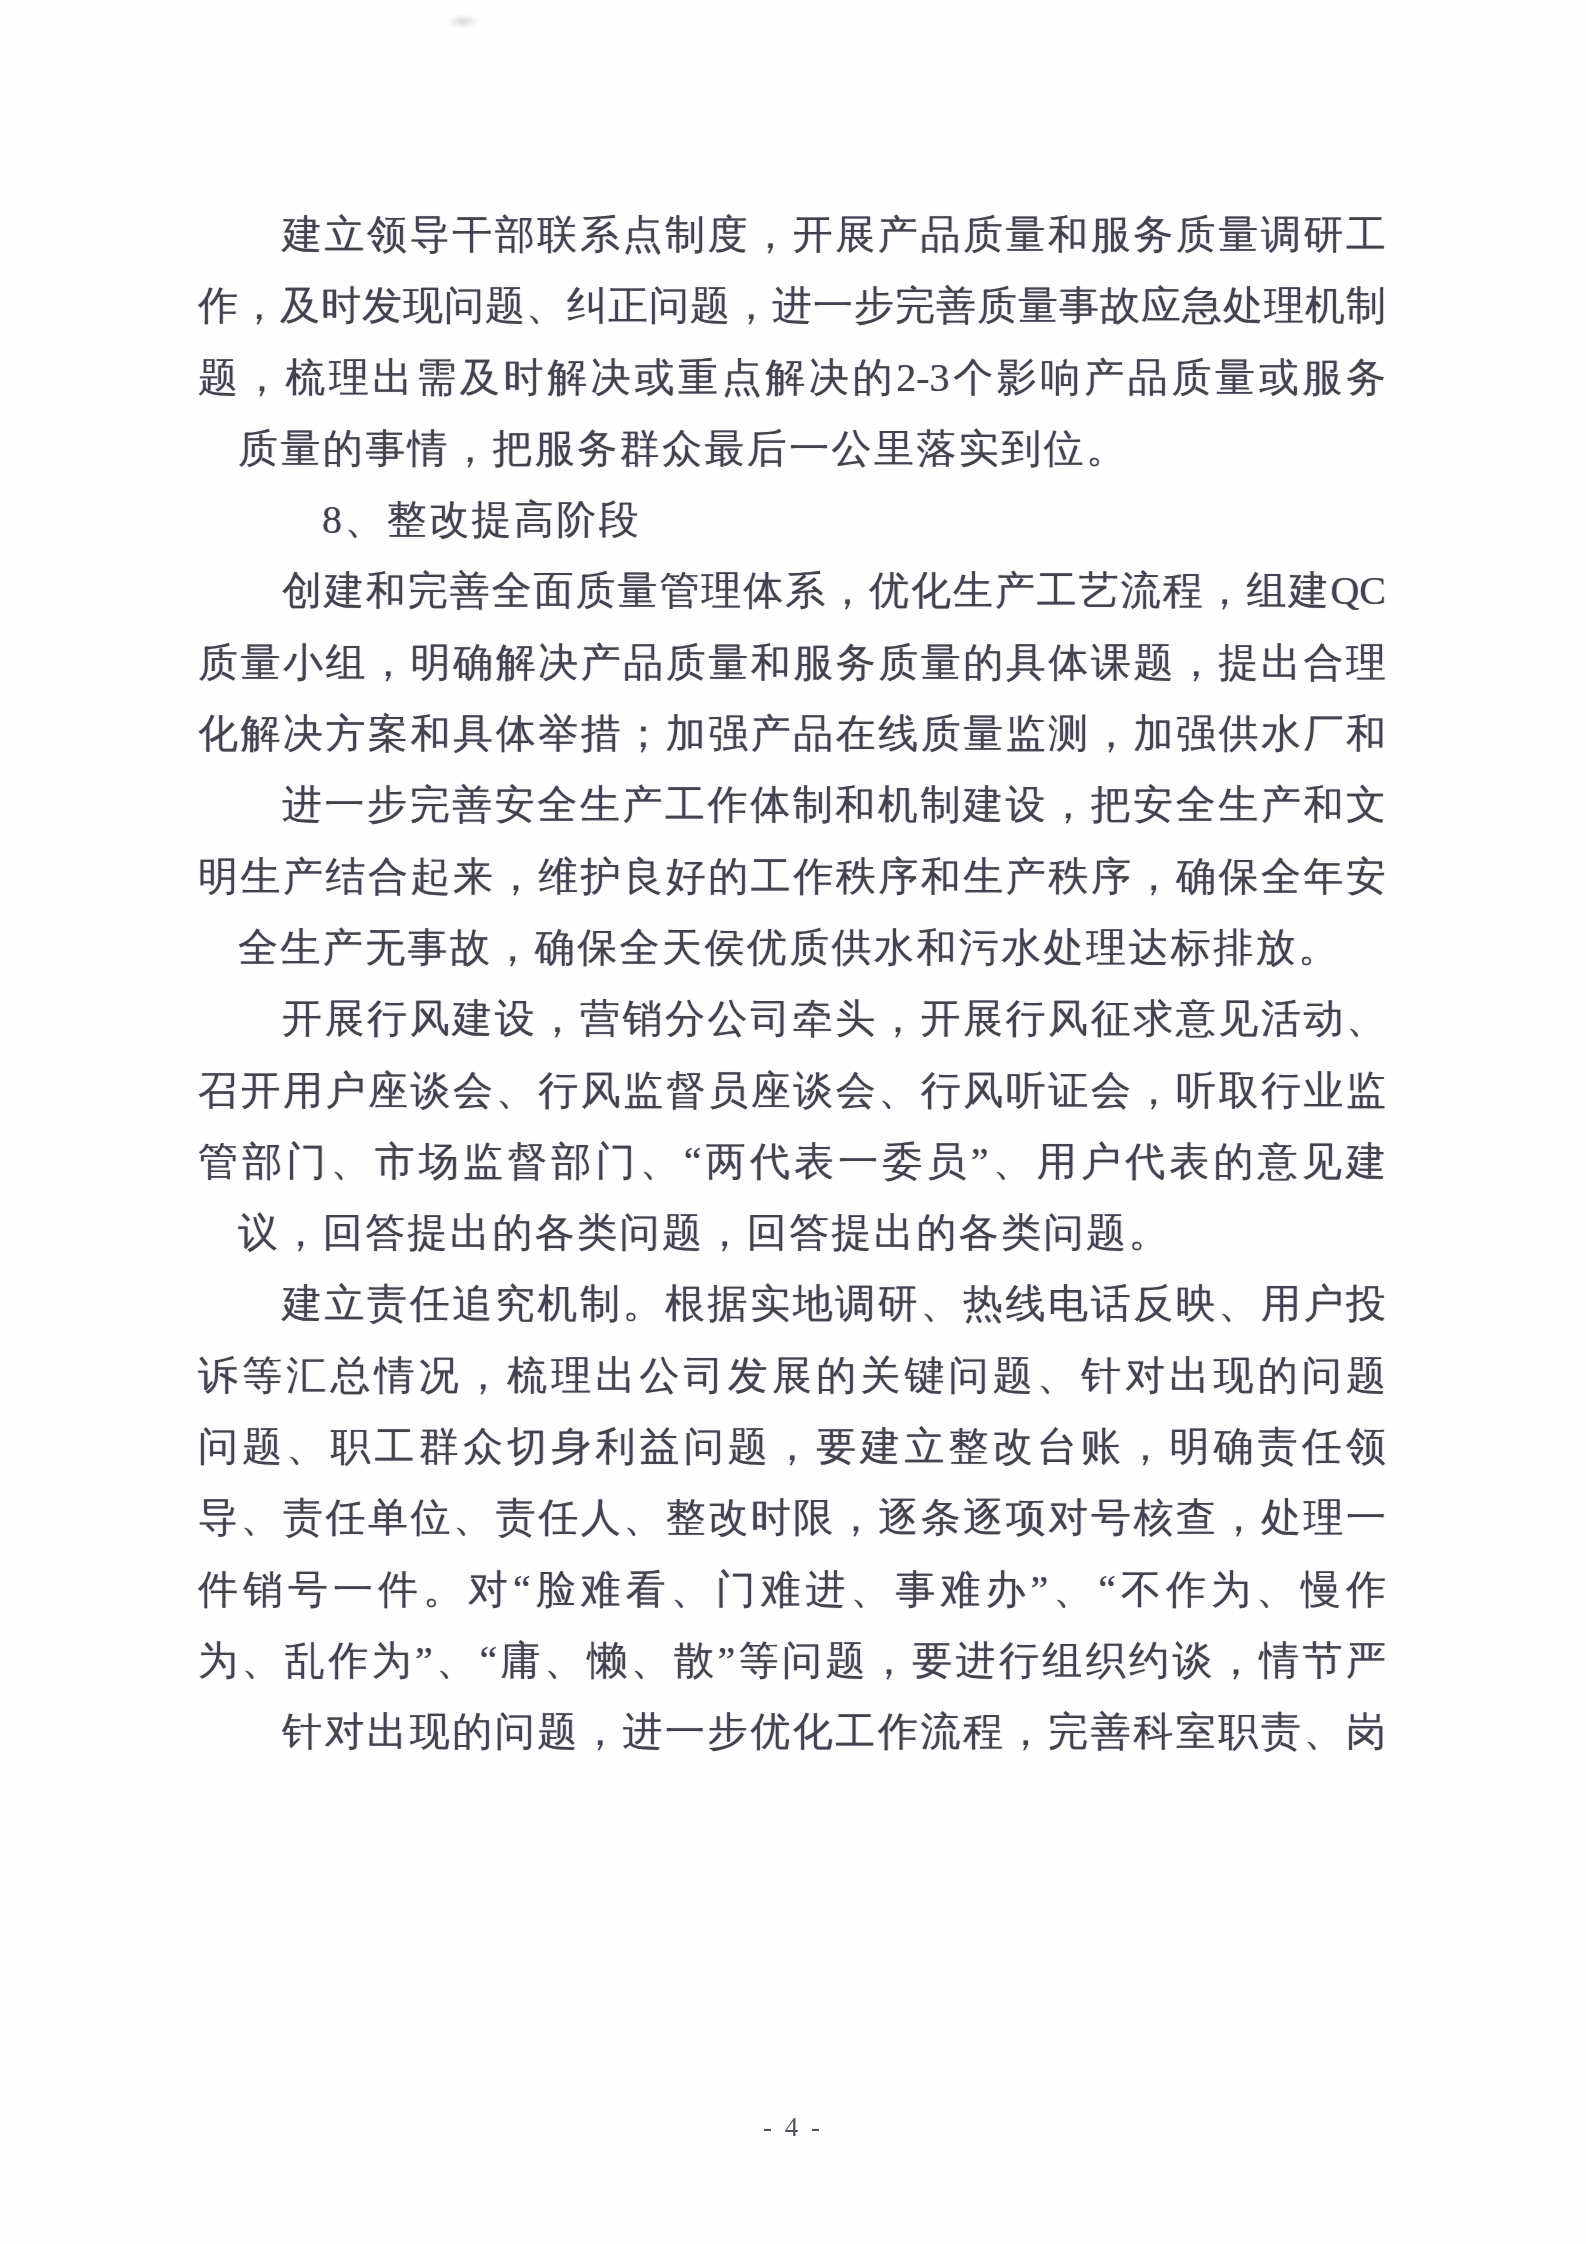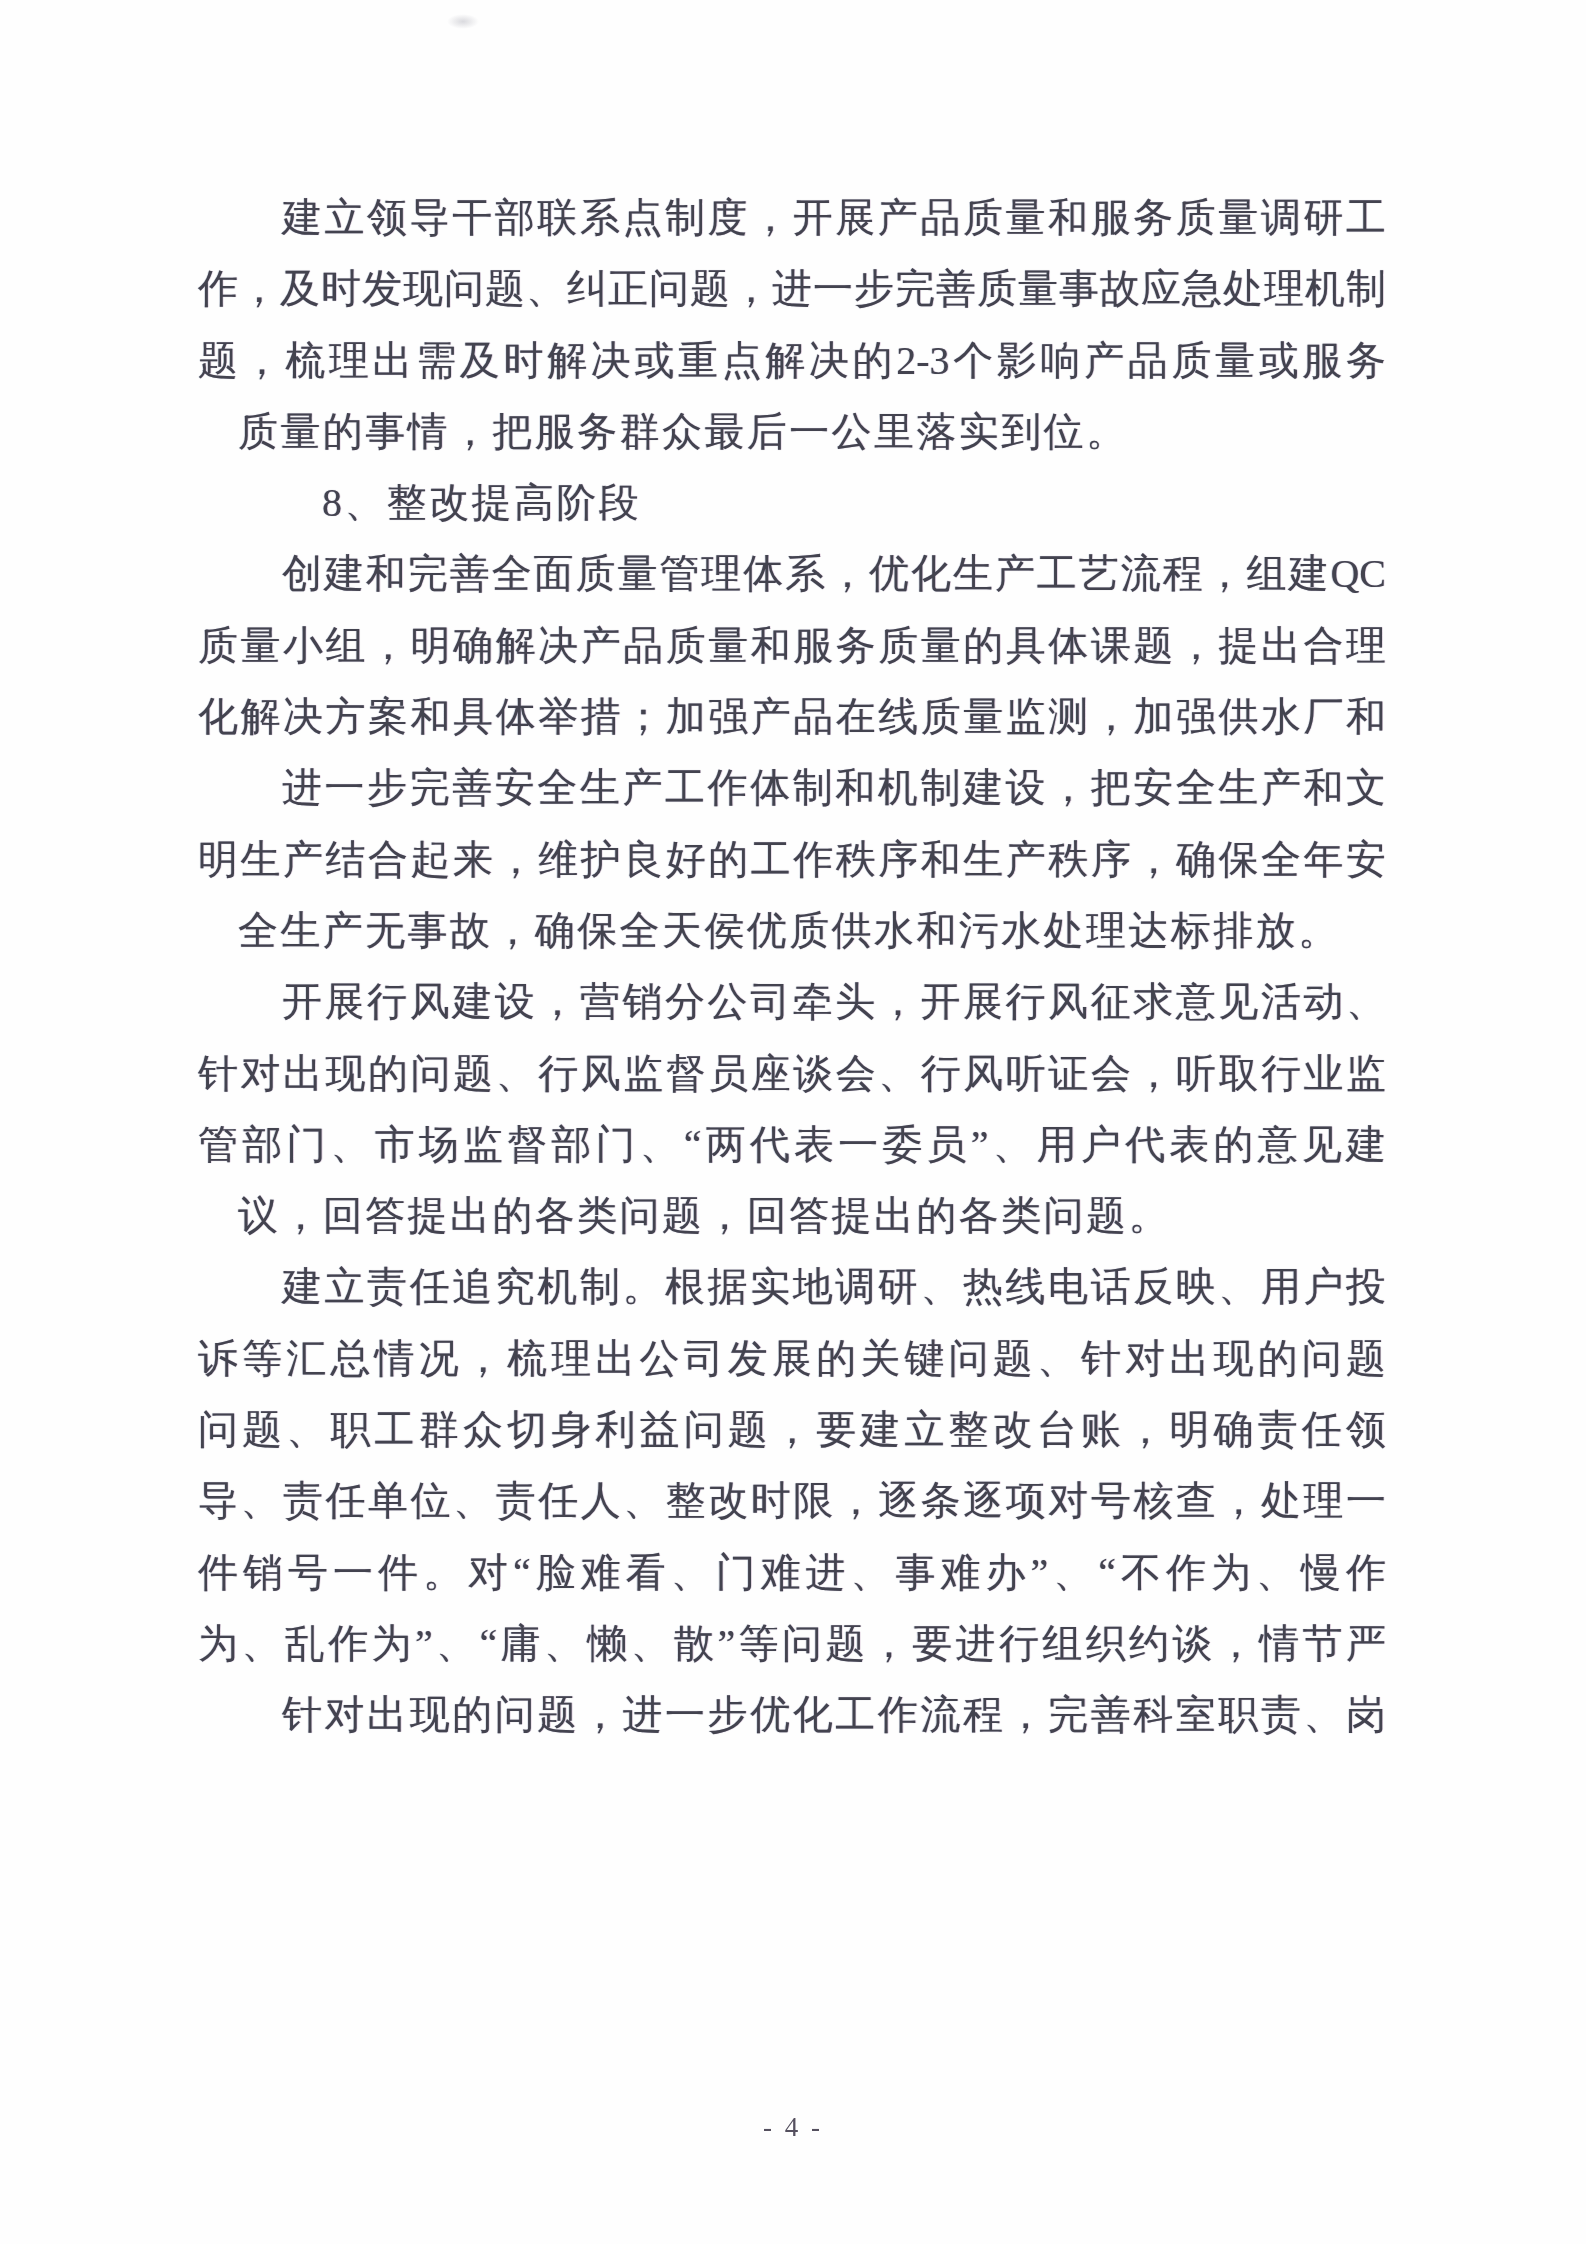--- a/index.html
+++ b/index.html
@@ -11,21 +11,21 @@
     position: relative;
     width: 1586px;
     height: 2244px;
     background: #fefefe;
     overflow: hidden;
     font-family: "Liberation Serif", "DejaVu Serif", serif;
   }
   .textblock {
     position: absolute;
     left: 198px;
-    top: 182px;
+    top: 199px;
     width: 1188px;
     color: #43434f;
     filter: blur(0.4px);
     text-shadow:
       0.8px 0 0.6px rgba(150, 70, 140, 0.18),
       -0.8px 0 0.6px rgba(70, 110, 150, 0.18),
       0 0 1px rgba(60, 60, 90, 0.35);
   }
   .line {
     height: 71.3px;
@@ -82,21 +82,21 @@
     <div class="line j">题，梳理出需及时解决或重点解决的2-3个影响产品质量或服务</div>
     <div class="line n">质量的事情，把服务群众最后一公里落实到位。</div>
     <div class="line ind n">8、整改提高阶段</div>
     <div class="line ind j">创建和完善全面质量管理体系，优化生产工艺流程，组建QC</div>
     <div class="line j">质量小组，明确解决产品质量和服务质量的具体课题，提出合理</div>
     <div class="line j">化解决方案和具体举措；加强产品在线质量监测，加强供水厂和</div>
     <div class="line ind j">进一步完善安全生产工作体制和机制建设，把安全生产和文</div>
     <div class="line j">明生产结合起来，维护良好的工作秩序和生产秩序，确保全年安</div>
     <div class="line n">全生产无事故，确保全天侯优质供水和污水处理达标排放。</div>
     <div class="line ind j">开展行风建设，营销分公司牵头，开展行风征求意见活动、</div>
-    <div class="line j">针对出现的问题、行风监督员座谈会、行风听证会，听取行业监</div>
+    <div class="line j">召开用户座谈会、行风监督员座谈会、行风听证会，听取行业监</div>
     <div class="line j">管部门、市场监督部门、“两代表一委员”、用户代表的意见建</div>
     <div class="line n">议，回答提出的各类问题，回答提出的各类问题。</div>
     <div class="line ind j">建立责任追究机制。根据实地调研、热线电话反映、用户投</div>
     <div class="line j">诉等汇总情况，梳理出公司发展的关键问题、针对出现的问题</div>
     <div class="line j">问题、职工群众切身利益问题，要建立整改台账，明确责任领</div>
     <div class="line j">导、责任单位、责任人、整改时限，逐条逐项对号核查，处理一</div>
     <div class="line j">件销号一件。对“脸难看、门难进、事难办”、“不作为、慢作</div>
     <div class="line j">为、乱作为”、“庸、懒、散”等问题，要进行组织约谈，情节严</div>
     <div class="line ind j">针对出现的问题，进一步优化工作流程，完善科室职责、岗</div>
   </div>

